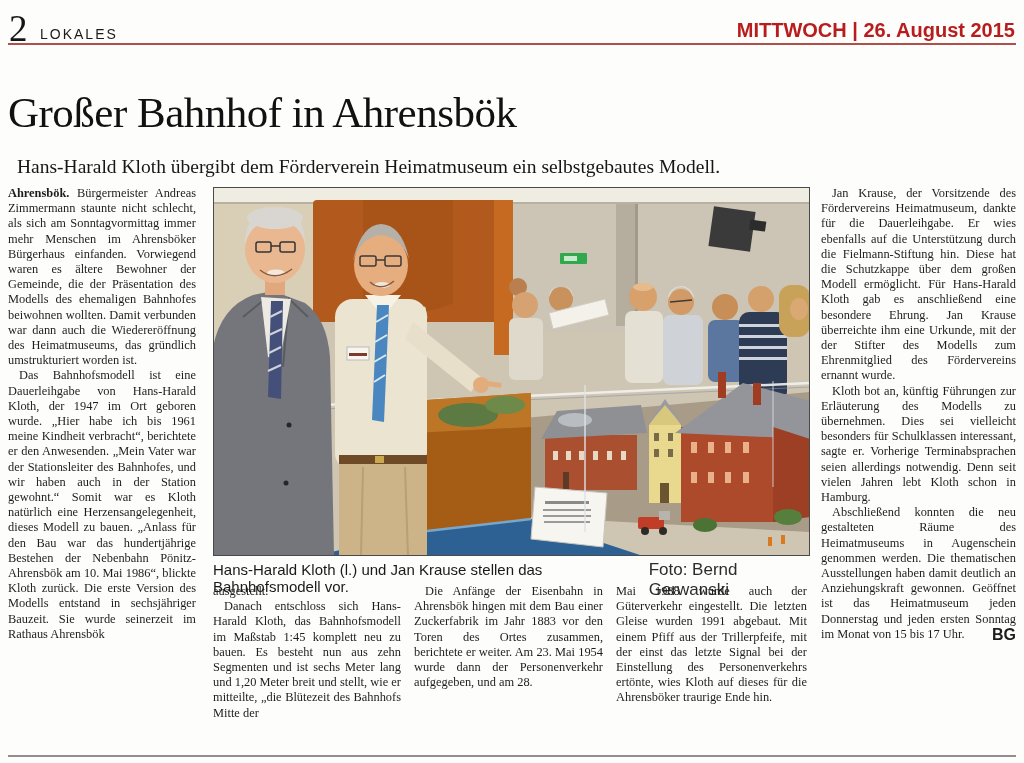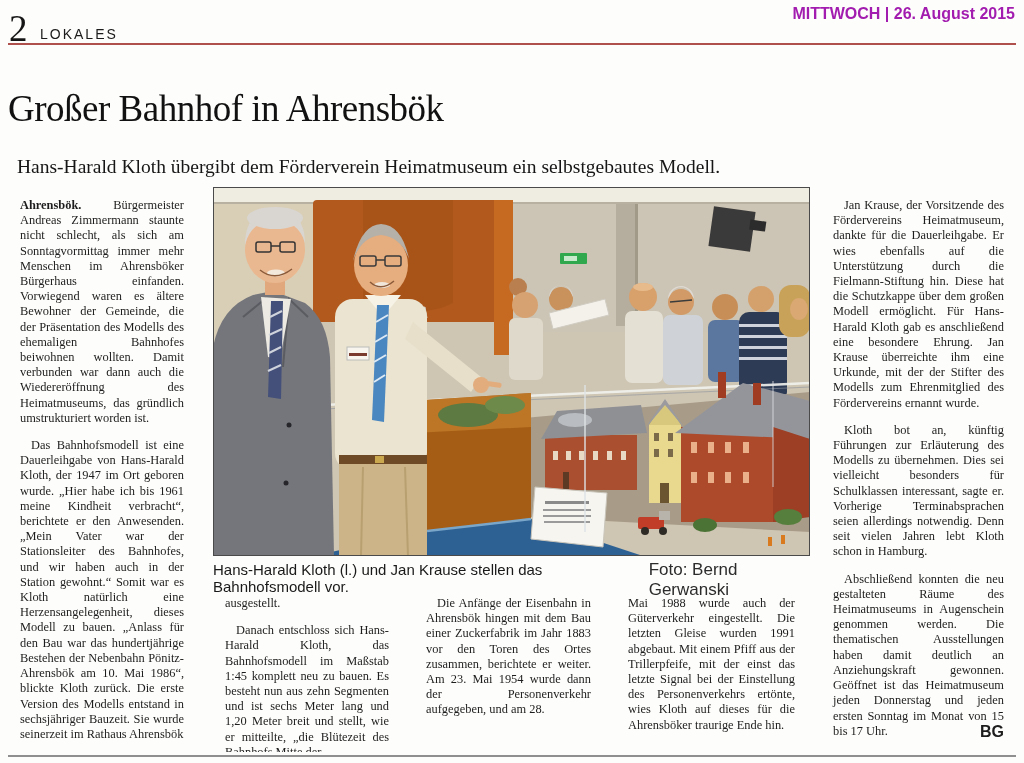--- a/index.html
+++ b/index.html
@@ -3,31 +3,31 @@
 <meta charset="utf-8">
 <style>
   html,body{margin:0;padding:0;}
   body{width:1024px;height:763px;position:relative;background:#fdfdfb;overflow:hidden;
        font-family:"Liberation Serif",serif;color:#1d1d1d;}
   .abs{position:absolute;}
 
   
   .page-num{left:9px;top:10px;font-size:37px;line-height:1;font-family:"Liberation Serif",serif;color:#151515;}
   .section{left:40px;top:26px;font-family:"Liberation Sans",sans-serif;font-size:14px;letter-spacing:2px;color:#1b1b1b;}
-  .dateline-top{right:9px;top:5px;font-family:"Liberation Sans",sans-serif;font-size:16px;font-weight:700;color:#a21caf;}
+  .dateline-top{right:9px;top:19px;font-family:"Liberation Sans",sans-serif;font-size:20px;font-weight:700;color:#b91c1c;}
   .rule-red{left:8px;right:8px;top:43px;height:2px;background:#b0504c;}
   .rule-gray{left:8px;right:8px;top:755px;height:2px;background:#8f8f8f;}
 
   
-  .headline{left:8px;top:90px;font-size:37px;line-height:1.05;letter-spacing:-0.5px;color:#111;white-space:nowrap;}
+  .headline{left:8px;top:90px;font-size:43px;line-height:1.05;letter-spacing:-0.5px;color:#111;white-space:nowrap;}
   .subheadline{left:8px;top:147px;font-size:19.5px;color:#161616;white-space:nowrap;}
 
   
   .col{font-size:12.4px;line-height:15.2px;text-align:justify;overflow:hidden;}
-  .col p{margin:12px;hyphens:auto;-webkit-hyphens:auto;}
+  .col p{margin:0;hyphens:auto;-webkit-hyphens:auto;}
   .col p.ind{text-indent:11px;}
   .col1{left:8px;top:186px;width:188px;max-height:566px;}
   .col5{left:821px;top:186px;width:195px;max-height:566px;}
   .col2{left:213px;top:584px;width:188px;max-height:168px;}
   .col3{left:414px;top:584px;width:189px;max-height:168px;}
   .col4{left:616px;top:584px;width:191px;max-height:168px;}
   .dl{font-weight:700;}
   .initials{float:right;font-weight:700;font-family:"Liberation Sans",sans-serif;font-size:16px;}
 
   

